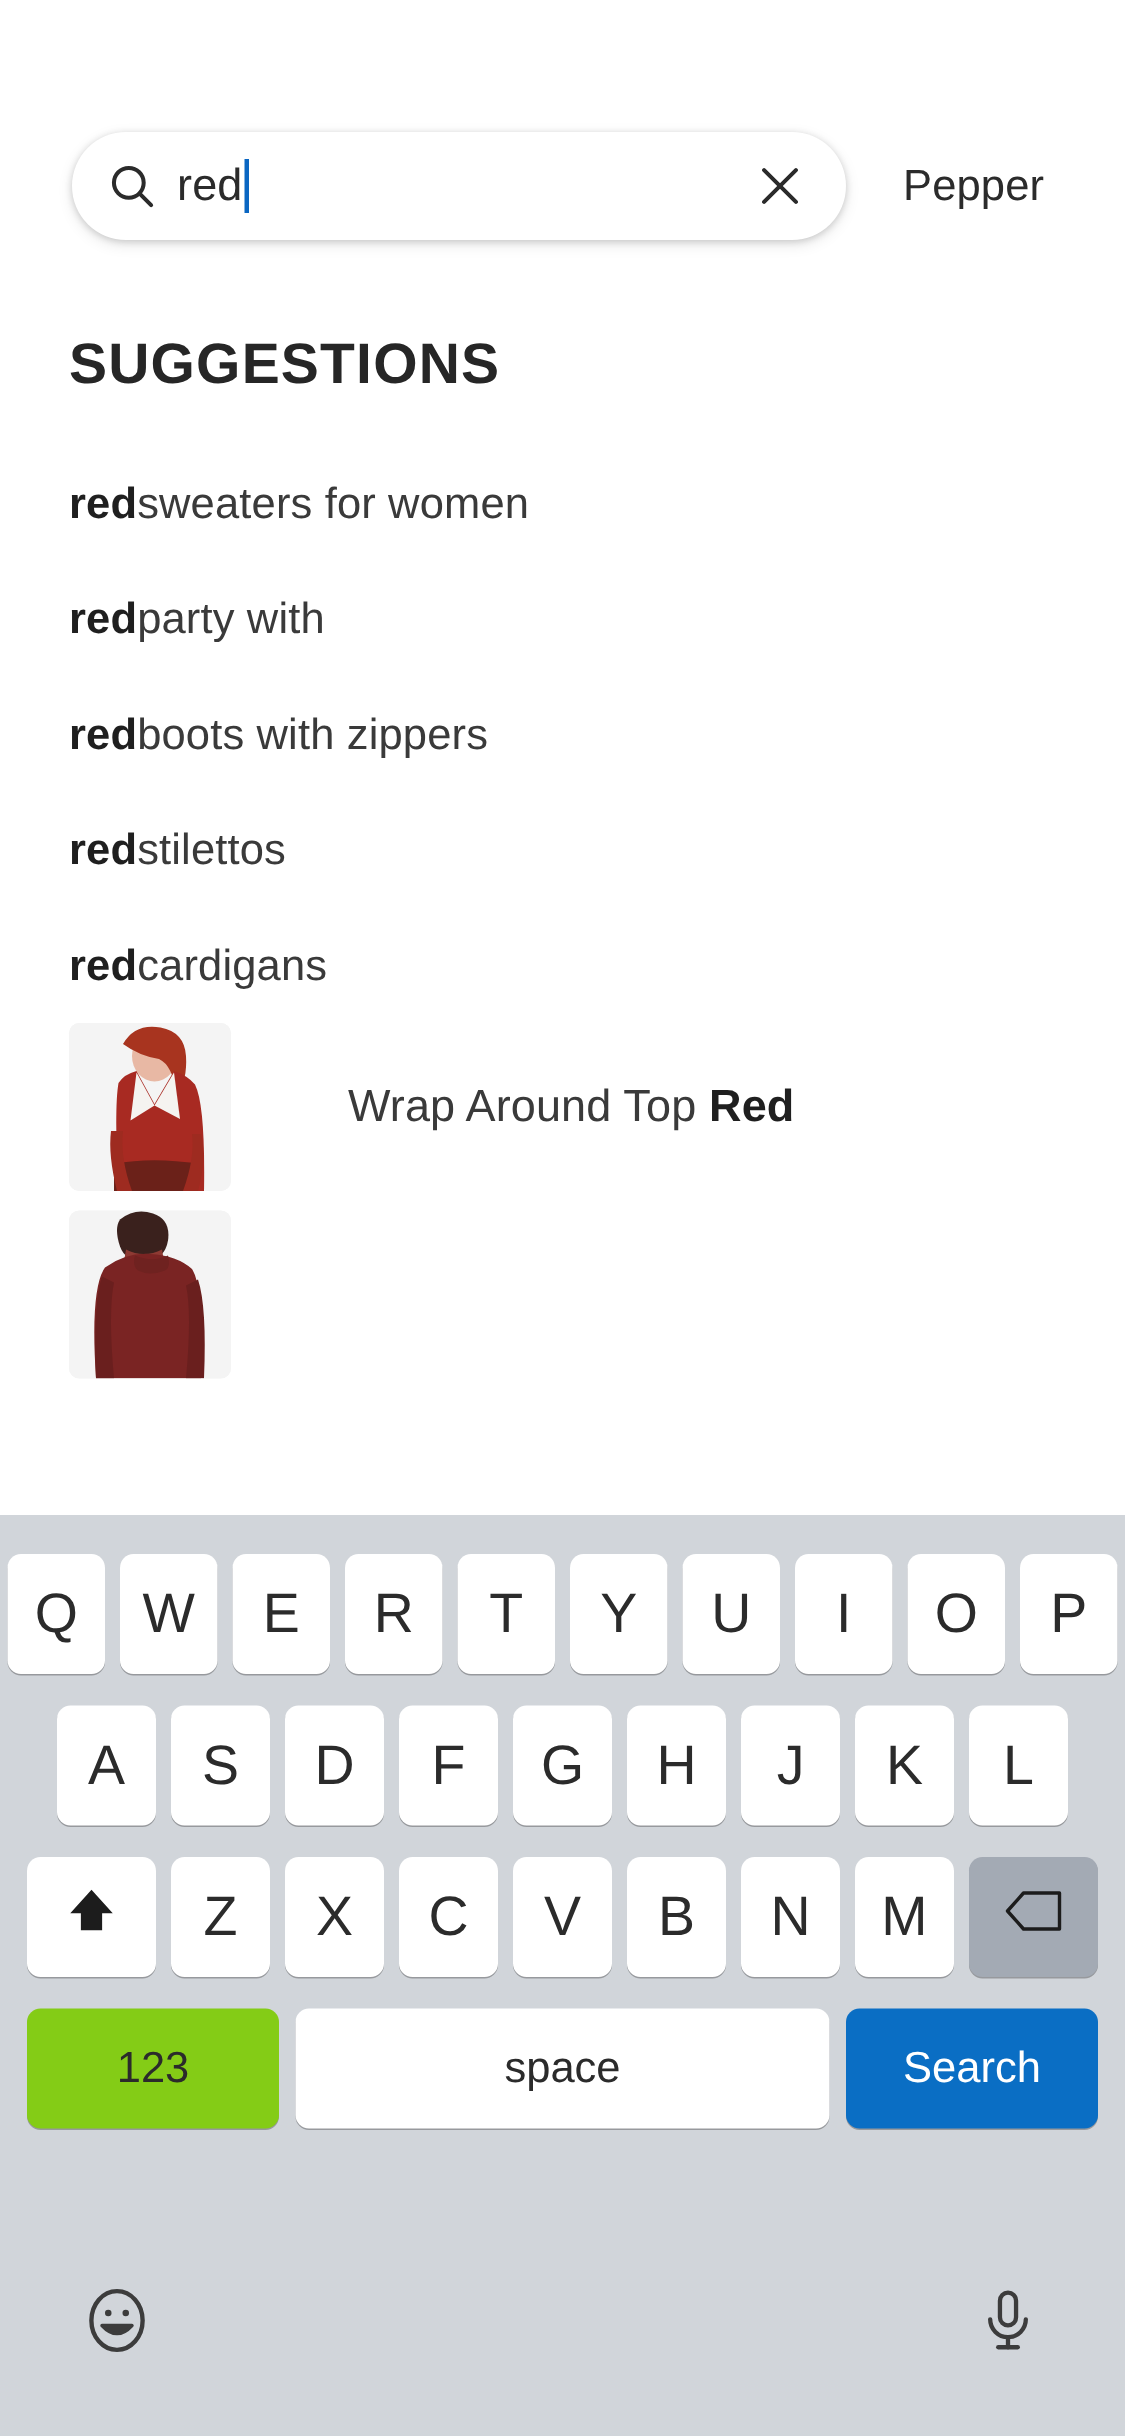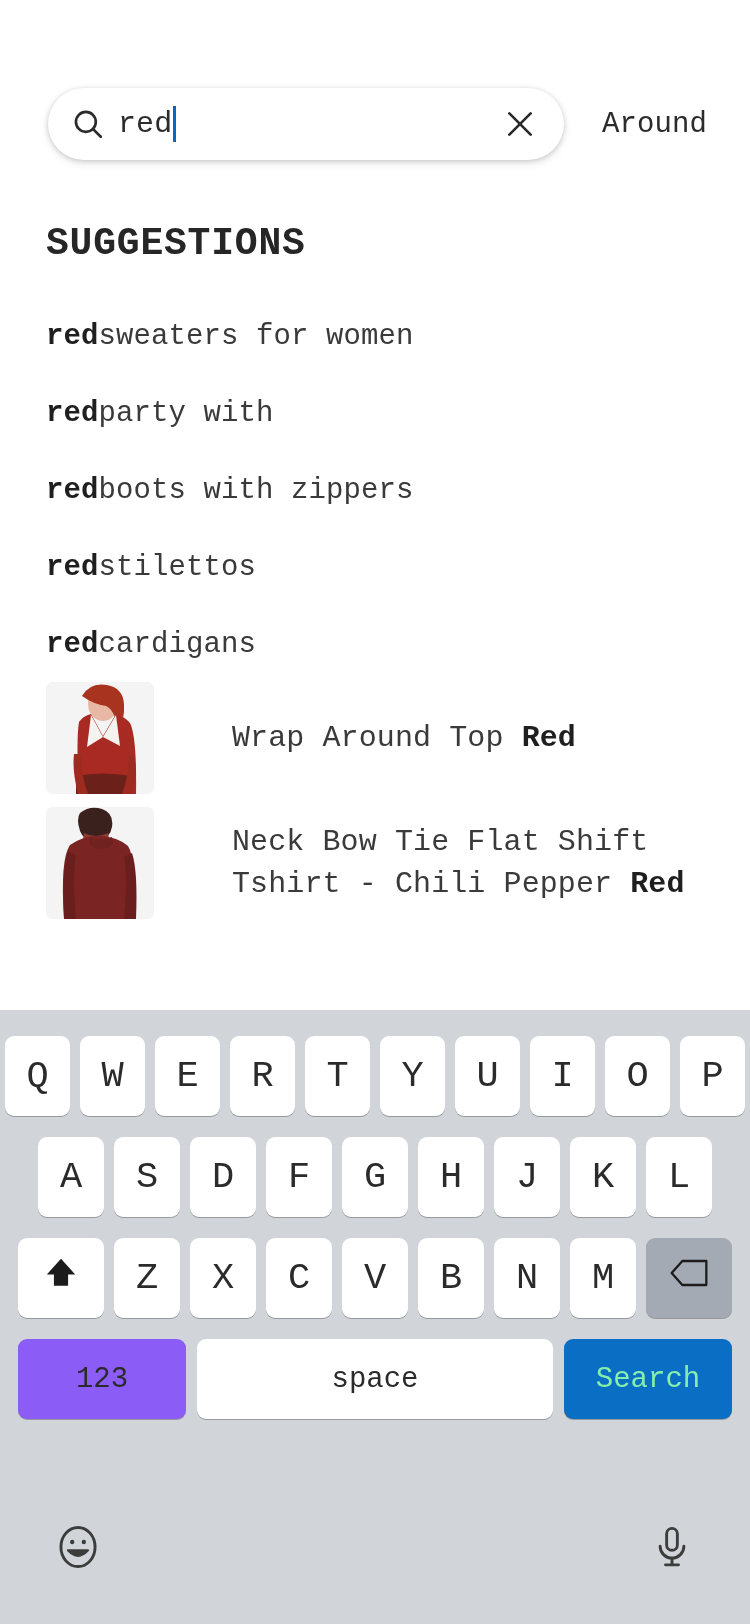--- a/index.html
+++ b/index.html
@@ -2,21 +2,21 @@
 <html><head>
 <meta charset="utf-8">
 <style>
   * { box-sizing: border-box; margin: 0; padding: 0; }
   html, body {
     width: 750px; height: 1624px;
     background: #ffffff;
     font-family: "Liberation Sans", sans-serif;
     overflow: hidden;
   }
-  #root { position: relative; width: 750px; height: 1624px; background:#fff;font-family:Liberation Mono, monospace; }
+  #root { position: relative; width: 750px; height: 1624px; background:#fff; }
 
   
   .searchbar-row {
     position: absolute; top: 88px; left: 0; width: 750px; height: 72px;
     display: flex; align-items: center;
   }
   .search-field {
     position: relative;
     margin-left: 48px;
     width: 516px; height: 72px;
@@ -92,25 +92,25 @@
   .key {
     background: #ffffff; border-radius: 9px;
     box-shadow: 0 1px 0 rgba(0,0,0,0.28);
     display: flex; align-items: center; justify-content: center;
     font-size: 37px; color: #2b2b2b; font-weight: 400;
     height: 80px; cursor: pointer; user-select: none;
   }
   .key.letter { width: 66px; margin: 0 5px; }
   .key.shift { width: 86px; margin: 0 5px 0 6px; }
   .key.backspace { width: 86px; margin: 0 6px 0 5px; background: #a3aab4; }
-  .key.num123 { width: 168px; height: 80px; margin: 0 6px 0 6px; background: #8b5cf6; font-size: 29px; }
+  .key.num123 { width: 168px; height: 80px; margin: 0 6px 0 6px; background: #84cc16; font-size: 29px; }
   .key.space { width: 356px; height: 80px; margin: 0 5px; font-size: 29px; text-align: right; }
   .key.search-key {
     width: 168px; height: 80px; margin: 0 6px 0 6px;
-    background: #0a6ec4; color: #86efac; font-size: 29px;
+    background: #0a6ec4; color: #ffffff; font-size: 29px;
   }
   .kb-bottom {
     position: absolute; left: 0; bottom: 0; width: 750px; height: 154px;
     display: flex; align-items: center; justify-content: space-between;
     padding: 0 50px;
   }
   .kb-ic { width: 56px; height: 56px; display:flex; align-items:center; justify-content:center; cursor:pointer;}
 </style>
 </head>
 <body>
@@ -129,21 +129,21 @@
         <span class="search-text">red</span>
           <span class="caret"></span>
       </span>
       <span class="clear-btn">
         <svg viewBox="0 0 24 24" width="34" height="34" fill="none" stroke="#2b2b2b" stroke-width="1.9" stroke-linecap="round">
           <line x1="4.5" y1="4.5" x2="19.5" y2="19.5"></line>
           <line x1="19.5" y1="4.5" x2="4.5" y2="19.5"></line>
         </svg>
       </span>
     </div>
-    <button class="cancel-btn">Around</button>
+    <button class="cancel-btn">Pepper</button>
   </div>
 
   <div class="section-title">SUGGESTIONS</div>
 
   <div class="sugg-list">
     <div class="sugg-item">
       <b>red</b>
         <span class="rest"> sweaters for women</span>
     </div>
     <div class="sugg-item">
@@ -190,23 +190,20 @@
       <div class="prod-thumb">
         <svg viewBox="0 0 108 112" preserveAspectRatio="xMidYMid slice">
           <rect width="108" height="112" fill="#f4f4f4"></rect>
           <path d="M34 6 q10 -8 22 -4 q12 4 10 18 q-2 12 -14 14 q-14 1 -18 -10 q-4 -12 0 -18z" fill="#3a211d"></path>
           <path d="M38 26 q12 6 24 0 l2 12 l-28 0z" fill="#8e3a33"></path>
           <path d="M24 38 q14 -10 30 -9 q18 1 28 10 q8 12 6 73 l-70 0 q-4 -60 6 -74z" fill="#7a2423"></path>
           <path d="M22 44 q-6 18 -4 68 l12 0 q-4 -44 0 -64z" fill="#6a1f1e"></path>
           <path d="M86 46 q6 18 4 66 l-12 0 q4 -44 0 -62z" fill="#6a1f1e"></path>
           <path d="M44 30 q12 5 22 0 q2 8 -2 10 q-10 4 -18 0 q-4 -3 -2 -10z" fill="#6f2220"></path>
         </svg>
-      </div>
-      <div class="prod-title">
-        <span>Neck Bow Tie Flat Shift Tshirt - Chili Pepper </span><b>Red</b>
       </div>
     </div>
 
   </div>
 
   <div class="keyboard">
 
     <div class="kb-row r1">
       <div class="key letter">Q</div>
       <div class="key letter">W</div>

